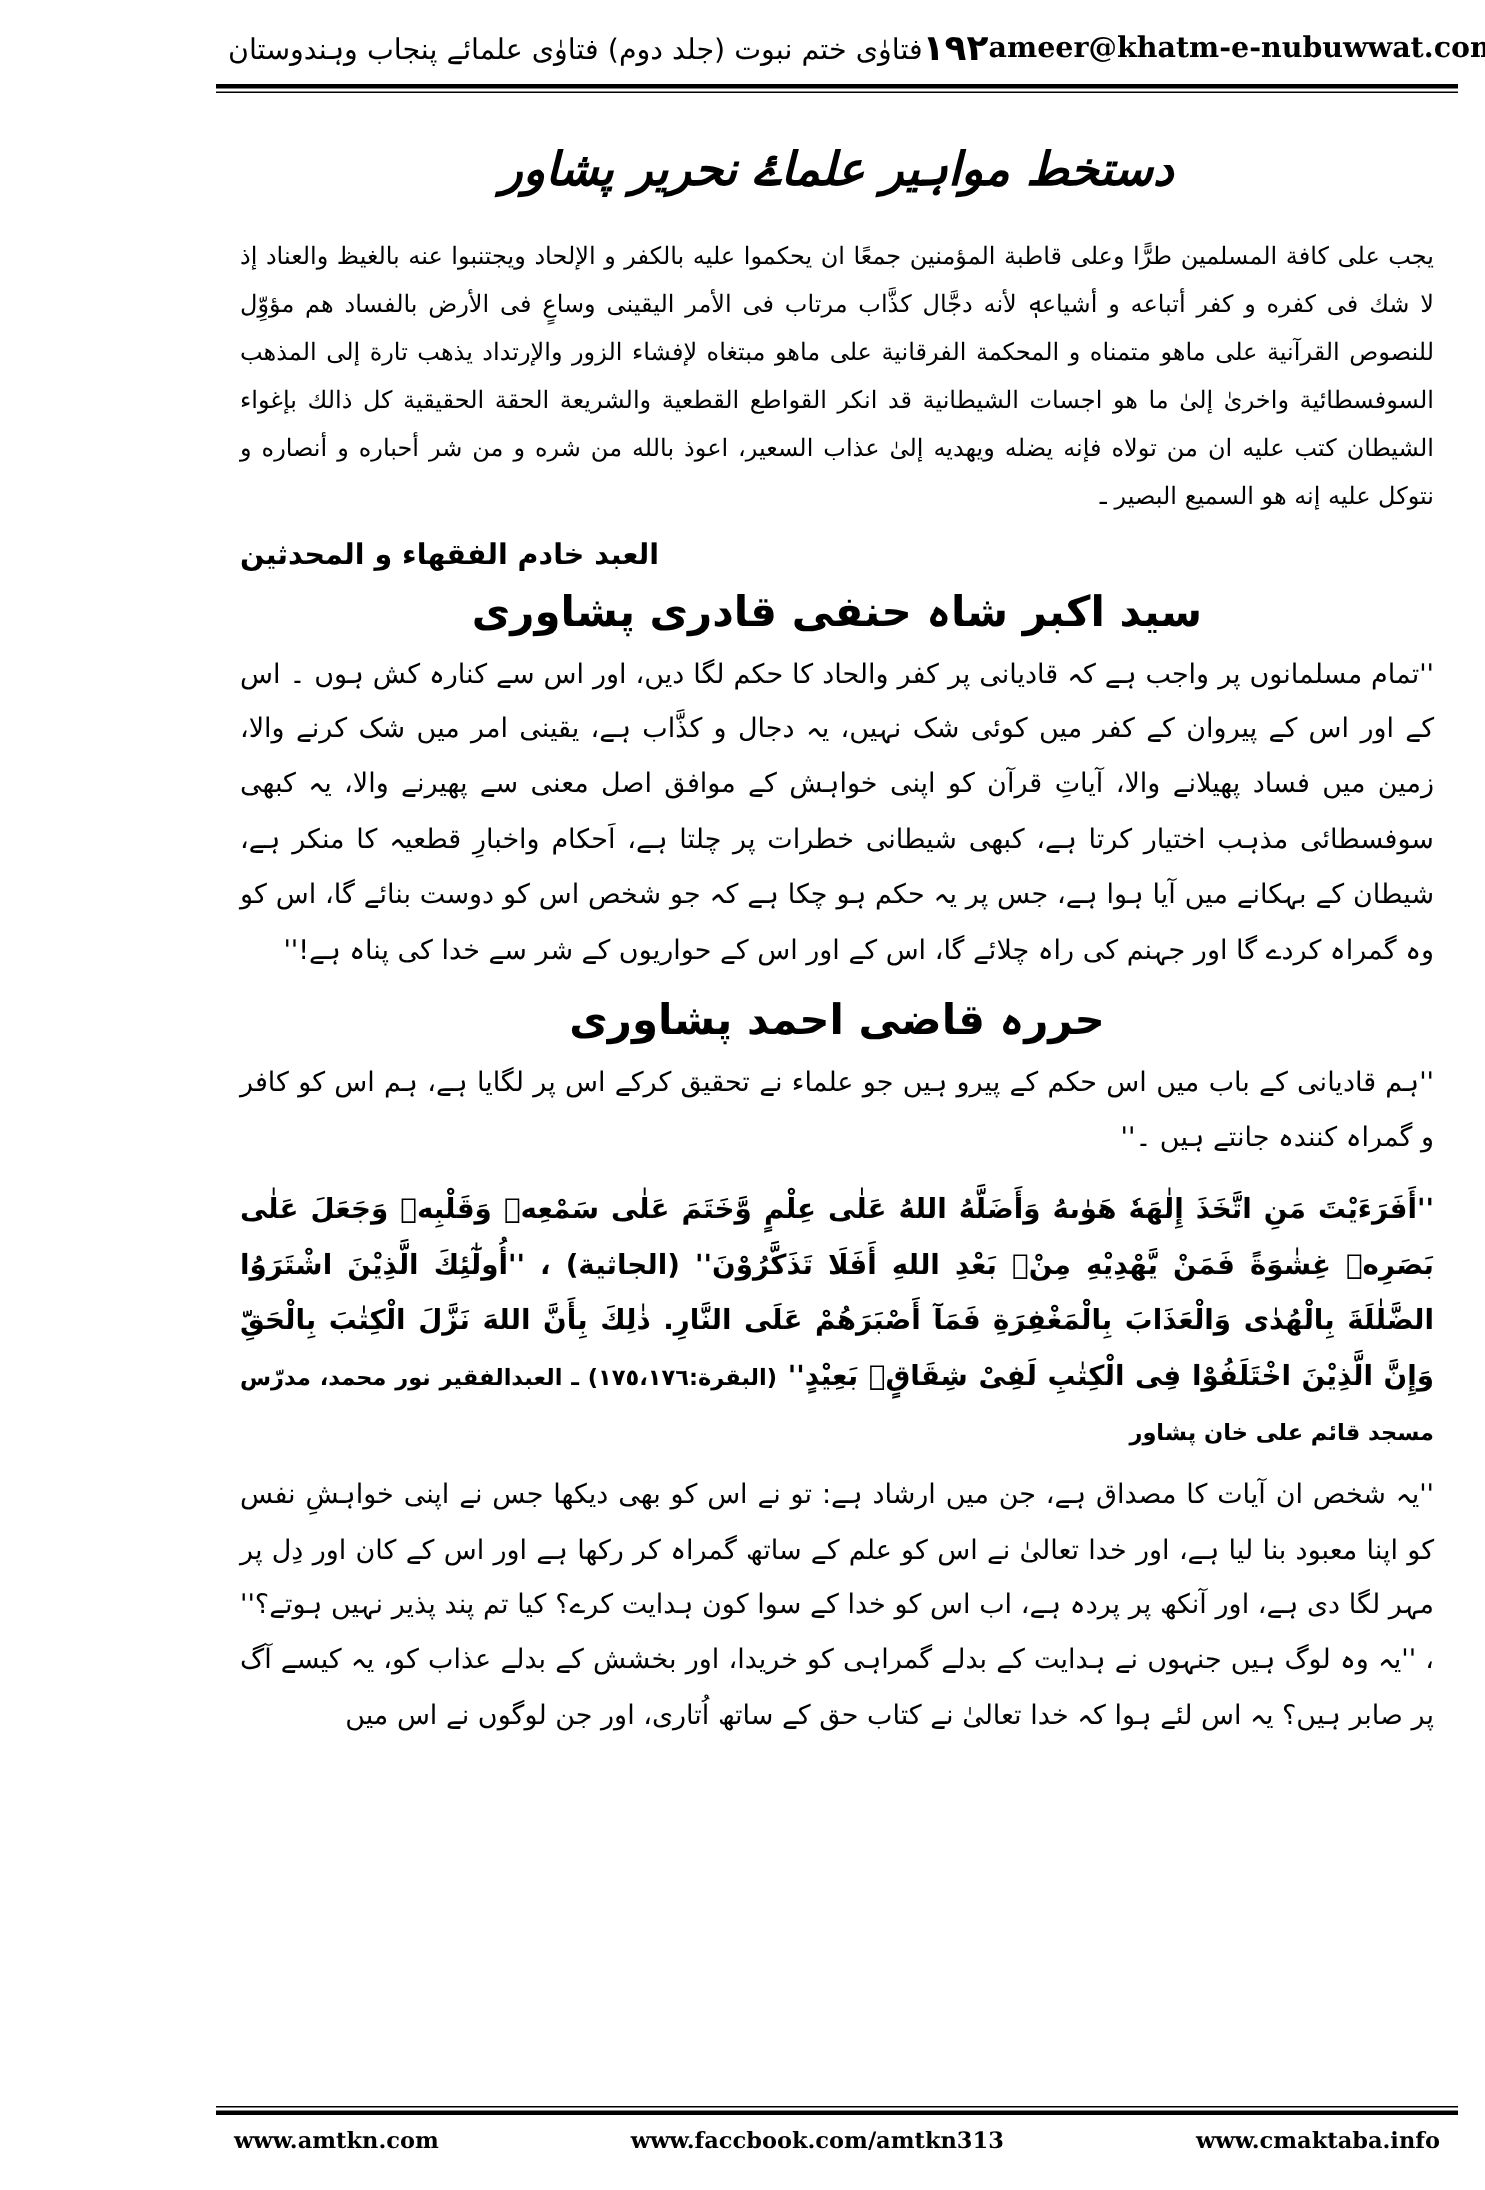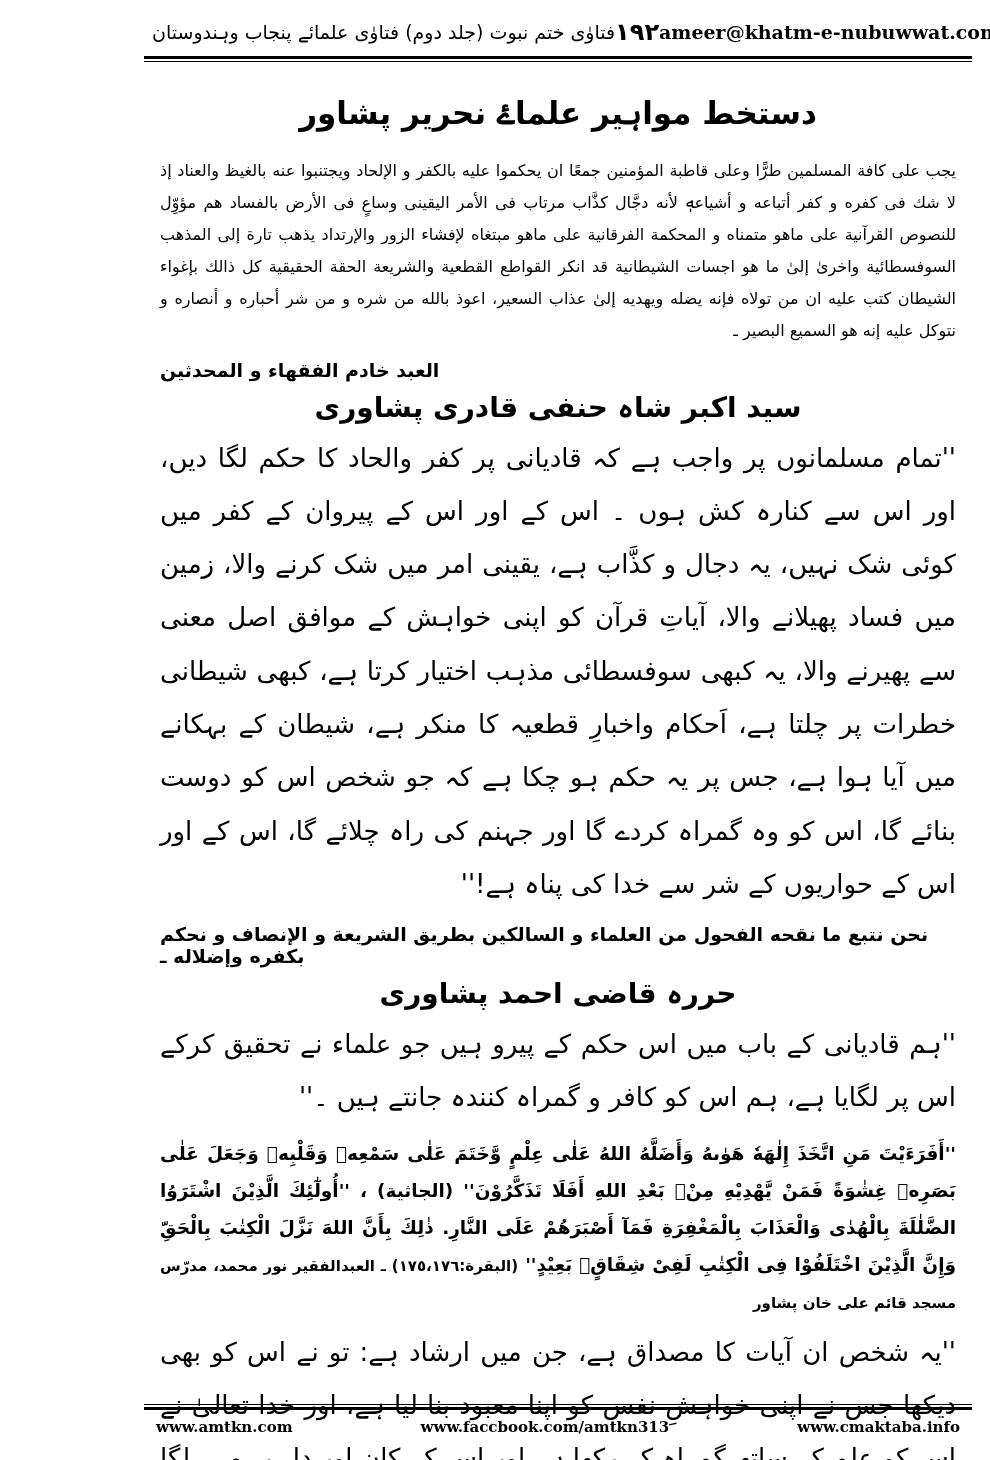--- a/index.html
+++ b/index.html
@@ -66,20 +66,21 @@
     direction: rtl;
     text-align: justify;
   }
   .doc-title {
     text-align: center;
     font-size: 31px;
     font-weight: bold;
     margin: 14px 0 18px 0;
     direction: rtl;
     line-height: 1.5;
+    font-style: italic;
   }
   .arabic-block {
     font-size: 16px;
     line-height: 2.0;
     text-align: justify;
     text-align-last: center;
     direction: rtl;
     font-weight: normal;
     margin-bottom: 10px;
   }
@@ -94,21 +95,21 @@
     margin: 12px 0 6px 0;
   }
   .signature {
     text-align: center;
     font-size: 28px;
     font-weight: bold;
     direction: rtl;
     margin: 10px 0 8px 0;
   }
   .urdu-para {
-    font-size: 26px;
+    font-size: 18px;
     line-height: 2.05;
     direction: rtl;
     text-align: justify;
     margin: 4px 0 10px 0;
   }
   .arabic-quote {
     font-size: 18.5px;
     line-height: 2.0;
     direction: rtl;
     text-align: justify;
@@ -168,21 +169,20 @@
     <div class="doc-title">دستخط مواہیر علماۓ نحریر پشاور</div>
 
     <div class="arabic-block justify-last">يجب على كافة المسلمين طرًّا وعلى قاطبة المؤمنين جمعًا ان يحكموا عليه بالكفر و الإلحاد ويجتنبوا عنه بالغيظ والعناد إذ لا شك فى كفره و كفر أتباعه و أشياعهٖ لأنه دجَّال كذَّاب مرتاب فى الأمر اليقينى وساعٍ فى الأرض بالفساد هم مؤوِّل للنصوص القرآنية على ماهو متمناه و المحكمة الفرقانية على ماهو مبتغاه لإفشاء الزور والإرتداد يذهب تارة إلى المذهب السوفسطائية واخرىٰ إلىٰ ما هو اجسات الشيطانية قد انكر القواطع القطعية والشريعة الحقة الحقيقية كل ذالك بإغواء الشيطان كتب عليه ان من تولاه فإنه يضله ويهديه إلىٰ عذاب السعير، اعوذ بالله من شره و من شر أحباره و أنصاره و نتوكل عليه إنه هو السميع البصير ـ</div>
 
     <div class="centered-line">العبد خادم الفقهاء و المحدثين</div>
 
     <div class="signature">سید اکبر شاہ حنفی قادری پشاوری</div>
 
     <div class="urdu-para">''تمام مسلمانوں پر واجب ہے کہ قادیانی پر کفر والحاد کا حکم لگا دیں، اور اس سے کنارہ کش ہوں ۔ اس کے اور اس کے پیروان کے کفر میں کوئی شک نہیں، یہ دجال و کذَّاب ہے، یقینی امر میں شک کرنے والا، زمین میں فساد پھیلانے والا، آیاتِ قرآن کو اپنی خواہش کے موافق اصل معنی سے پھیرنے والا، یہ کبھی سوفسطائی مذہب اختیار کرتا ہے، کبھی شیطانی خطرات پر چلتا ہے، اَحکام واخبارِ قطعیہ کا منکر ہے، شیطان کے بہکانے میں آیا ہوا ہے، جس پر یہ حکم ہو چکا ہے کہ جو شخص اس کو دوست بنائے گا، اس کو وہ گمراہ کردے گا اور جہنم کی راہ چلائے گا، اس کے اور اس کے حواریوں کے شر سے خدا کی پناہ ہے!''</div>
 
-    <div class="centered-line">نحن نتبع ما نقحه الفحول من العلماء و السالكين بطريق الشريعة و الإنصاف و نحكم بكفره وإضلاله ـ</div>
 
     <div class="signature">حررہ قاضی احمد پشاوری</div>
 
     <div class="urdu-para">''ہم قادیانی کے باب میں اس حکم کے پیرو ہیں جو علماء نے تحقیق کرکے اس پر لگایا ہے، ہم اس کو کافر و گمراہ کنندہ جانتے ہیں ۔''</div>
 
     <div class="arabic-quote">
       <span>''أَفَرَءَيْتَ مَنِ اتَّخَذَ إِلٰهَهٗ هَوٰىهُ وَأَضَلَّهُ اللهُ عَلٰى عِلْمٍ وَّخَتَمَ عَلٰى سَمْعِهٖ وَقَلْبِهٖ وَجَعَلَ عَلٰى بَصَرِهٖ غِشٰوَةً فَمَنْ يَّهْدِيْهِ مِنْۢ بَعْدِ اللهِ أَفَلَا تَذَكَّرُوْنَ'' (الجاثية) ، ''أُولٰٓئِكَ الَّذِيْنَ اشْتَرَوُا الضَّلٰلَةَ بِالْهُدٰى وَالْعَذَابَ بِالْمَغْفِرَةِ فَمَآ أَصْبَرَهُمْ عَلَى النَّارِ. ذٰلِكَ بِأَنَّ اللهَ نَزَّلَ الْكِتٰبَ بِالْحَقِّ وَإِنَّ الَّذِيْنَ اخْتَلَفُوْا فِى الْكِتٰبِ لَفِىْ شِقَاقٍۭ بَعِيْدٍ''</span>
       <span class="small-ref">(البقرة:١٧٥،١٧٦) ـ العبدالفقير نور محمد، مدرّس مسجد قائم علی خان پشاور</span>
     </div>
 

